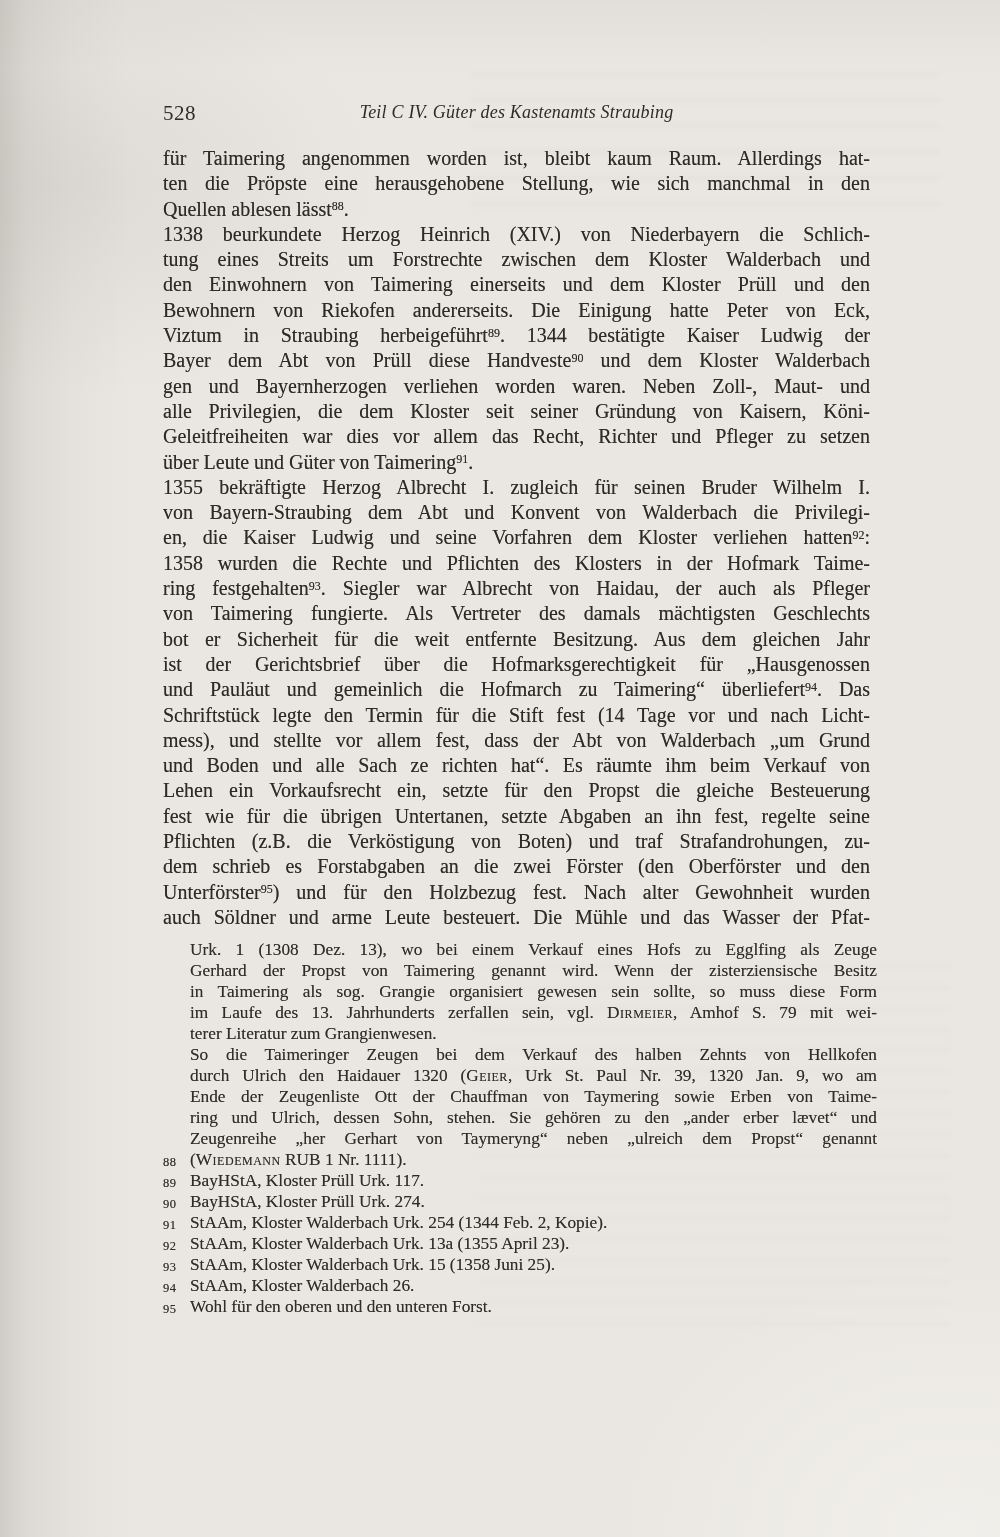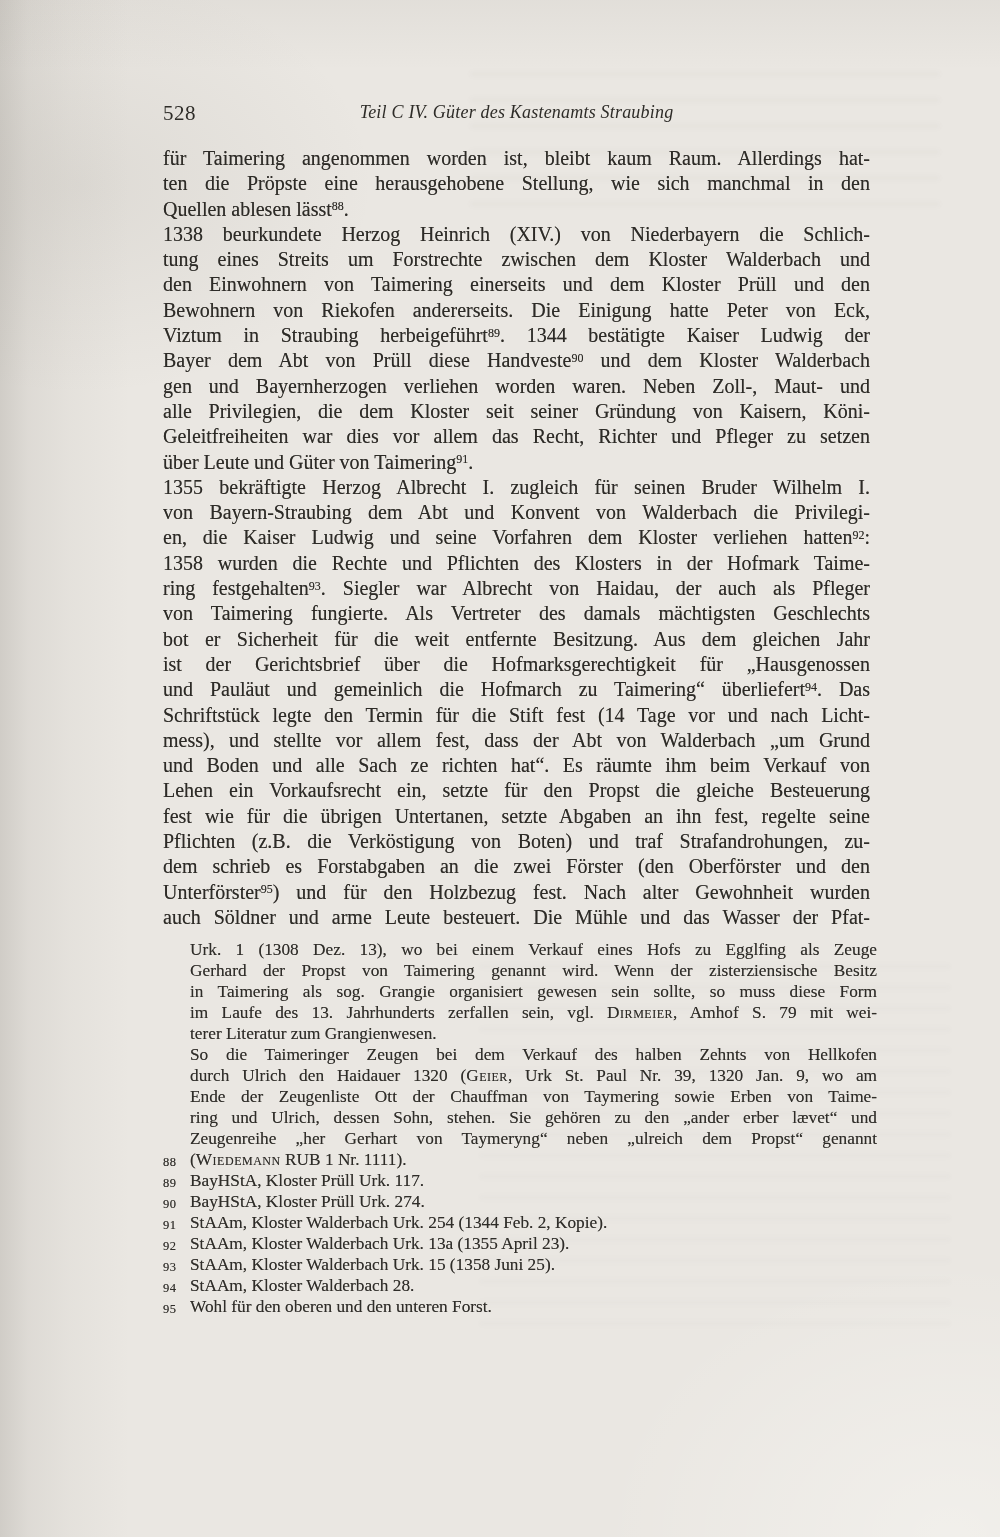--- a/index.html
+++ b/index.html
@@ -205,21 +205,21 @@
       </div>
       <div class="fnrow">
         <div class="fnum">93</div>
         <div class="fbody">
           <div class="fl">StAAm, Kloster Walderbach Urk. 15 (1358 Juni 25).</div>
         </div>
       </div>
       <div class="fnrow">
         <div class="fnum">94</div>
         <div class="fbody">
-          <div class="fl">StAAm, Kloster Walderbach 28.</div>
+          <div class="fl">StAAm, Kloster Walderbach 26.</div>
         </div>
       </div>
       <div class="fnrow">
         <div class="fnum">95</div>
         <div class="fbody">
           <div class="fl">Wohl für den oberen und den unteren Forst.</div>
         </div>
       </div>
     </div>
 </div>

